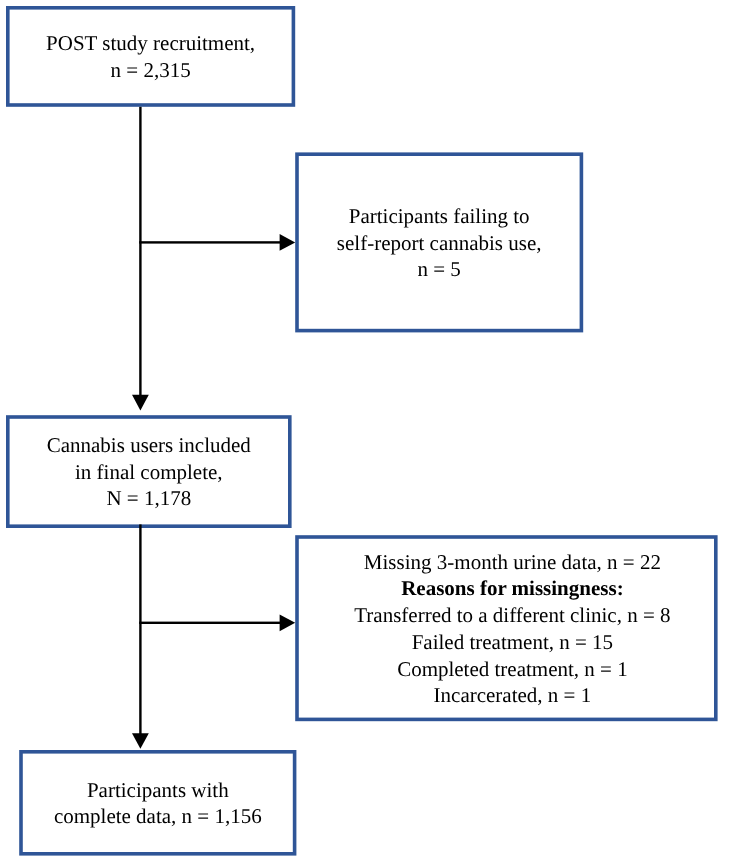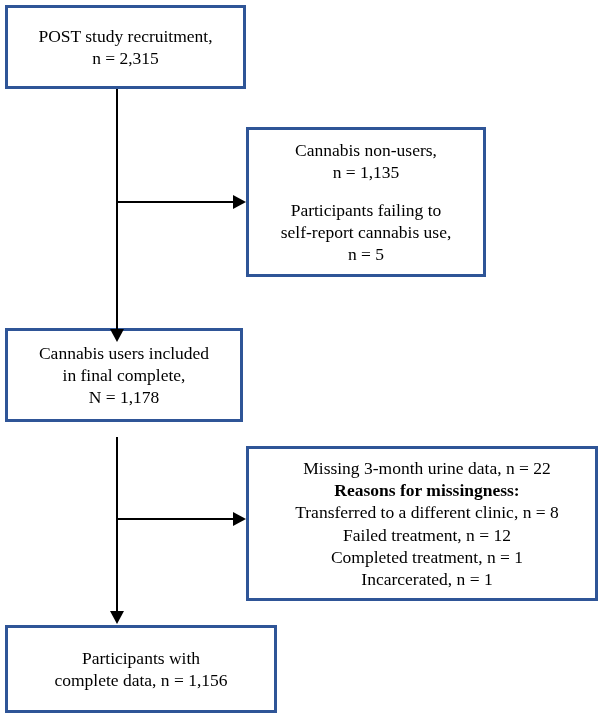--- a/index.html
+++ b/index.html
@@ -32,23 +32,23 @@
   .box.left   { align-items: flex-start; text-align: center; }
   .box.left .line { padding-left: 10px; }
   .para { width: 100%; }
   .para + .para { margin-top: 16px; }
   .line { display: block; white-space: pre; }
   .line.bold { font-weight: bold; }
 
   
   #box-recruitment   { left: 5px;   top: 5px;   width: 241px; height: 84px; }
   #box-nonusers      { left: 246px; top: 127px; width: 240px; height: 150px; }
-  #box-included      { left: 5px;   top: 328px; width: 238px; height: 94px; }
+  #box-included      { left: 5px;   top: 346px; width: 238px; height: 94px; }
   #box-missing       { left: 246px; top: 446px; width: 352px; height: 155px; }
-  #box-complete      { left: 5px;   top: 625px; width: 272px; height: 88px; align-items: flex-end; }
+  #box-complete      { left: 16px;   top: 625px; width: 231px; height: 88px; align-items: flex-end; }
 
   
   .vline {
     position: absolute;
     width: 2px;
     background: #000000;
   }
   .hline {
     position: absolute;
     height: 2px;
@@ -86,44 +86,40 @@
 
   <div class="box center" id="box-recruitment">
       <div class="para">
         <span class="line">POST study recruitment,</span>
         <span class="line">n = 2,315</span>
       </div>
     </div>
 
   <div class="box center" id="box-nonusers">
       <div class="para">
-        <span class="line">Cannabis non-users,</span>
-        <span class="line">n = 1,135</span>
-      </div>
-      <div class="para">
         <span class="line">Participants failing to</span>
         <span class="line">self-report cannabis use,</span>
         <span class="line">n = 5</span>
       </div>
     </div>
 
   <div class="box center" id="box-included">
       <div class="para">
         <span class="line">Cannabis users included</span>
         <span class="line">in final complete,</span>
         <span class="line">N = 1,178</span>
       </div>
     </div>
 
   <div class="box left" id="box-missing">
       <div class="para">
         <span class="line">Missing 3-month urine data, n = 22</span>
         <span class="line bold">Reasons for missingness:</span>
         <span class="line">Transferred to a different clinic, n = 8</span>
-        <span class="line">Failed treatment, n = 12</span>
+        <span class="line">Failed treatment, n = 15</span>
         <span class="line">Completed treatment, n = 1</span>
         <span class="line">Incarcerated, n = 1</span>
       </div>
     </div>
 
   <div class="box center" id="box-complete">
       <div class="para">
         <span class="line">Participants with</span>
         <span class="line">complete data, n = 1,156</span>
       </div>

